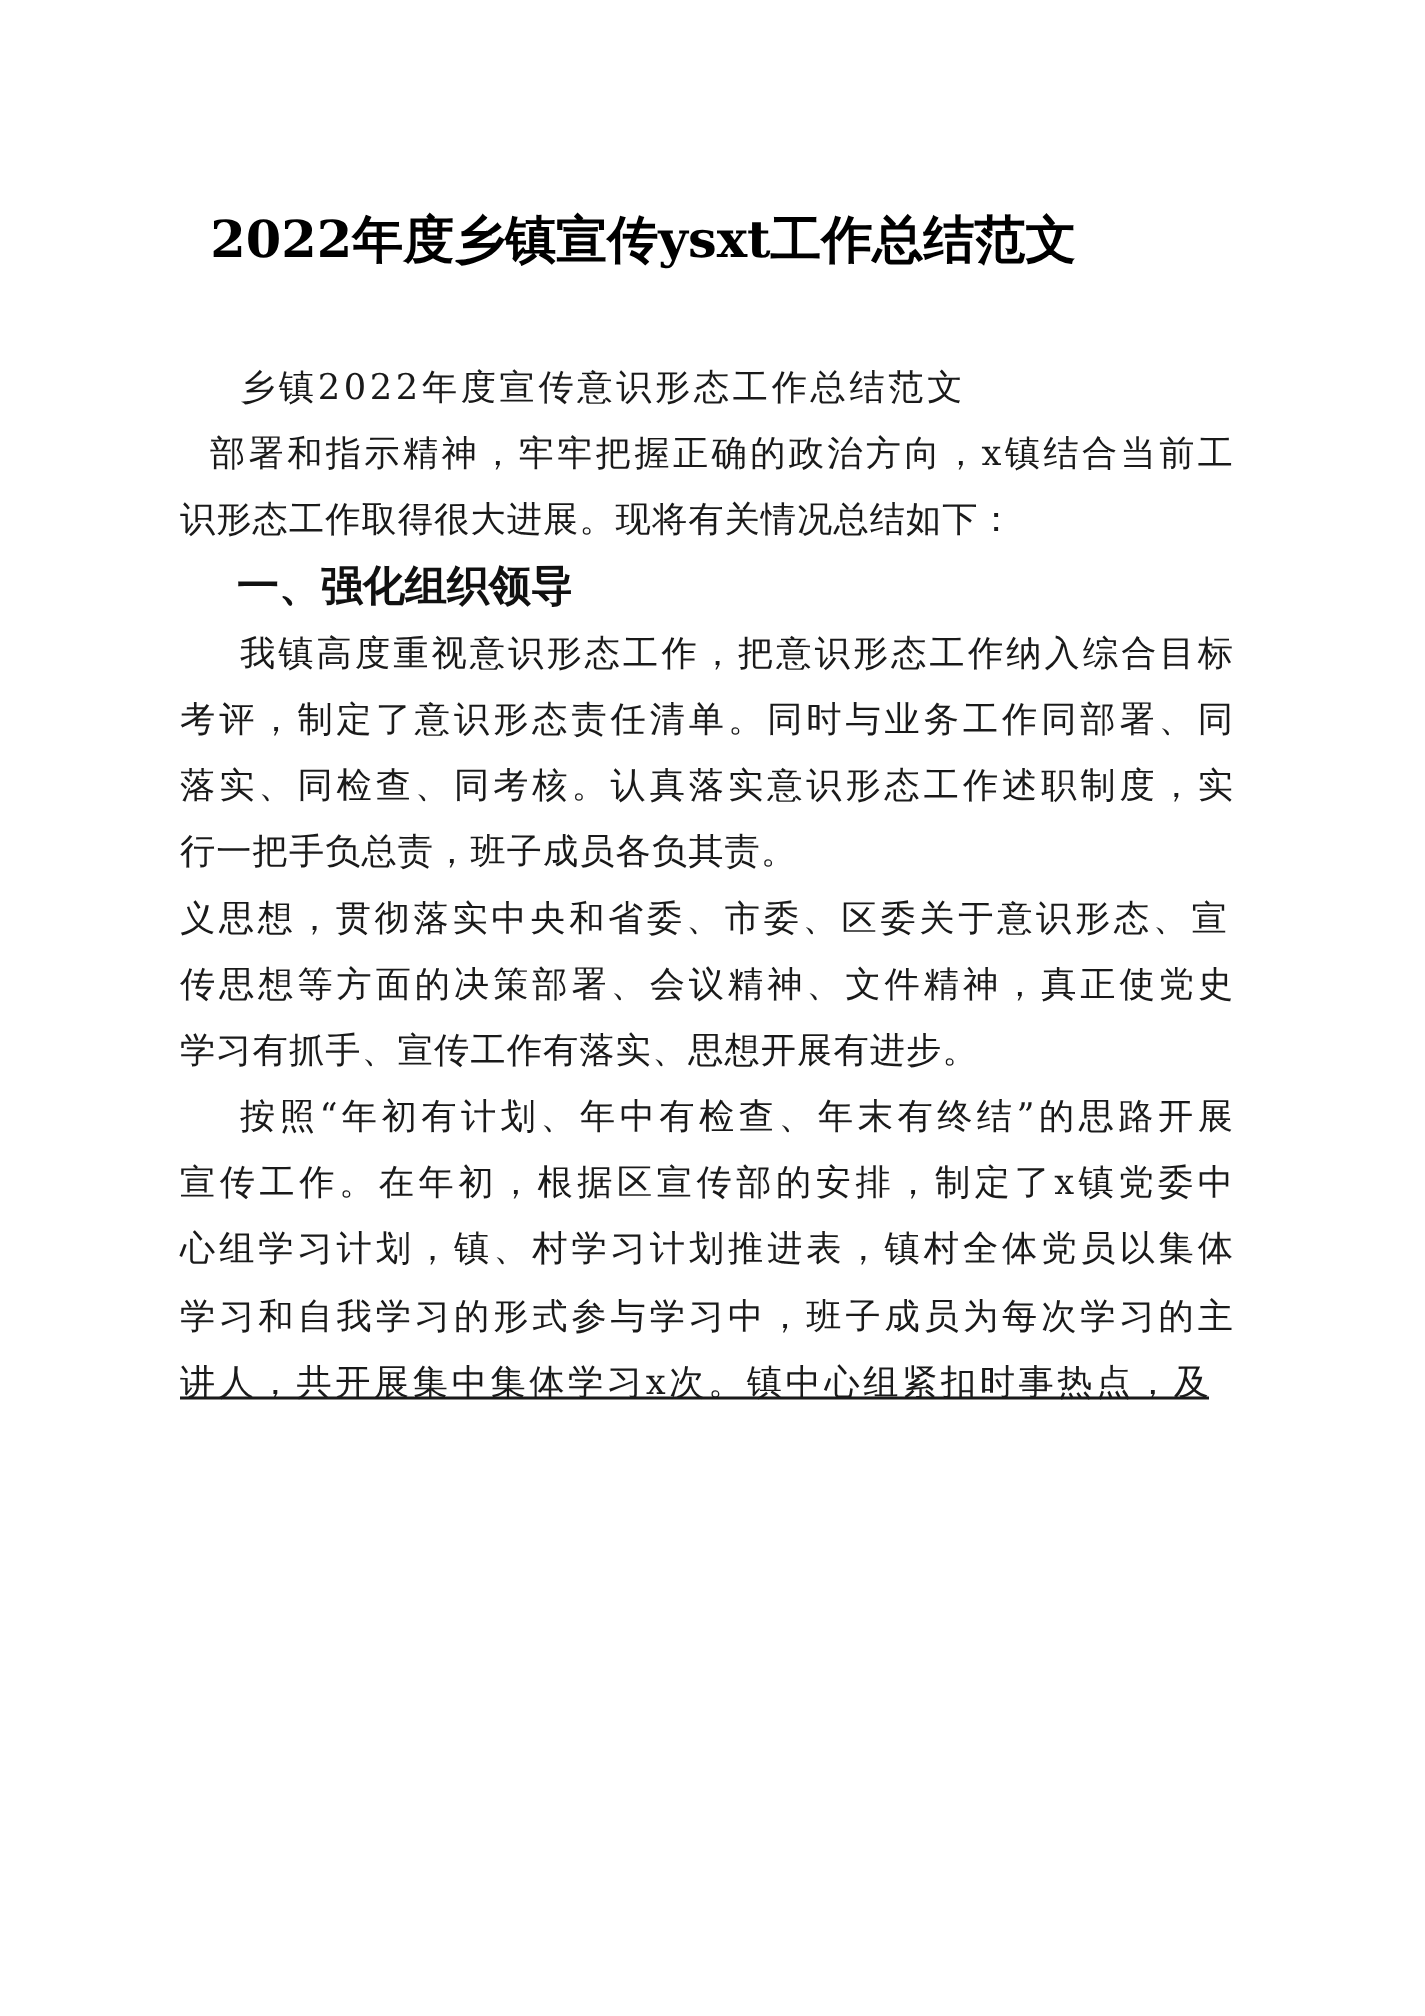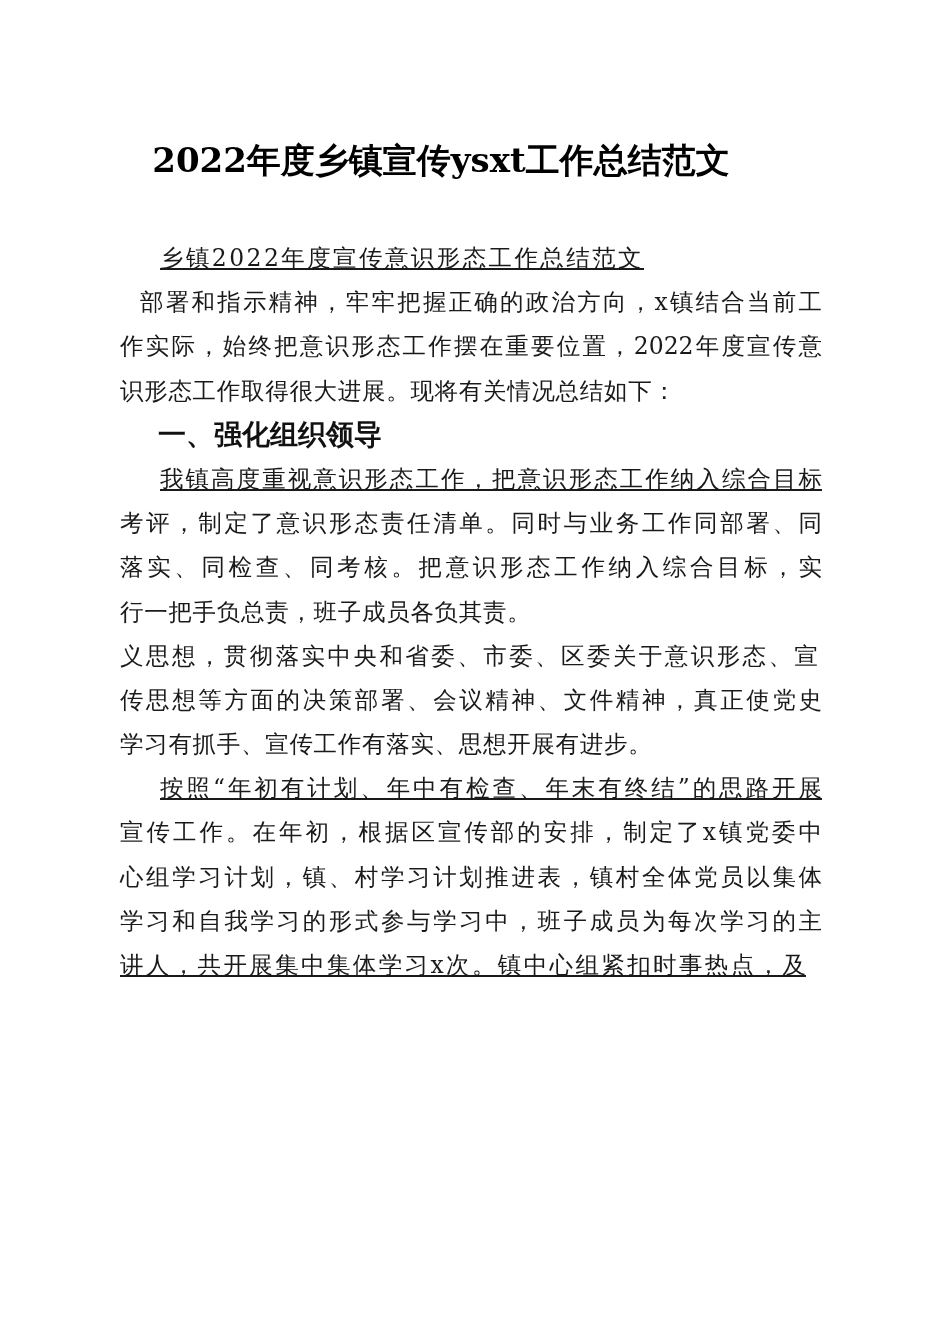--- a/index.html
+++ b/index.html
@@ -1,50 +1,49 @@
 <!DOCTYPE html>
 <html><head>
 <meta charset="utf-8">
 <style>
   html, body { margin: 0; padding: 0; background: #ffffff; }
   body { width: 950px; height: 1344px; position: relative; overflow: hidden; }
   .page { position: absolute; left: 0; top: 0; width: 950px; height: 1344px; background: #ffffff; }
   .title {
-    position: absolute; left: 12px; top: 136px; width: 858px; text-align: center;
+    position: absolute; left: 0; top: 136px; width: 858px; text-align: center;
     font-family: "DejaVu Serif", "Liberation Serif", serif; font-weight: bold;
     font-size: 34px; line-height: 48px; color: #000; letter-spacing: 0px;
   }
   .body { position: absolute; left: 120px; top: 236px; width: 702px; }
   .line {
     height: 44.2px; line-height: 44.2px; font-size: 23.5px; color: #1a1a1a;
     font-family: "DejaVu Serif", "Liberation Serif", serif;
     white-space: nowrap; text-align: justify; text-align-last: justify;
   }
   .line.last { text-align-last: left; }
-  .line.indent { padding-left: 40px; text-decoration: underline; }
+  .line.indent { padding-left: 40px; }
   .line.heading {
     font-family: "DejaVu Sans", "Liberation Sans", sans-serif; font-weight: bold;
     font-size: 28px; color: #111; text-align-last: left; padding-left: 38px;
   }
 </style>
 </head>
 <body>
 
 <div class="page">
   <div class="title">2022年度乡镇宣传ysxt工作总结范文</div>
 
   <div class="body">
     <div class="line indent last"><span style="letter-spacing: 2.40937px;">乡镇2022年度宣传意识形态工作总结范文</span></div>
     <div class="line"><span style="white-space: nowrap; letter-spacing: 0px; margin-right: 0px; margin-left: 20px;">部署和指示精神，牢牢把握正确的政治方向，x镇结合当前工</span></div>
-    <div class="line"><span style="white-space: nowrap; letter-spacing: 0px; margin-right: 0px;">作实际，始终把意识形态工作摆在重要位置，2022年度宣传意</span></div>
     <div class="line last"><span style="letter-spacing: 0.7px;">识形态工作取得很大进展。现将有关情况总结如下：</span></div>
     <div class="line heading">一、强化组织领导</div>
     <div class="line indent"><span style="white-space: nowrap; letter-spacing: 0px; margin-right: 0px;">我镇高度重视意识形态工作，把意识形态工作纳入综合目标</span></div>
     <div class="line"><span style="white-space: nowrap; letter-spacing: 0px; margin-right: 0px;">考评，制定了意识形态责任清单。同时与业务工作同部署、同</span></div>
-    <div class="line"><span style="white-space: nowrap; letter-spacing: 0px; margin-right: 0px;">落实、同检查、同考核。把意识形态工作纳入综合目标，实</span></div>
+    <div class="line"><span style="white-space: nowrap; letter-spacing: 0px; margin-right: 0px;">落实、同检查、同考核。认真落实意识形态工作述职制度，实</span></div>
     <div class="line last"><span style="letter-spacing: 0.7px;">行一把手负总责，班子成员各负其责。</span></div>
     <div class="line"><span style="white-space: nowrap; letter-spacing: 0px; margin-right: 4px;">义思想，贯彻落实中央和省委、市委、区委关于意识形态、宣</span></div>
     <div class="line"><span style="white-space: nowrap; letter-spacing: 0px; margin-right: 0px;">传思想等方面的决策部署、会议精神、文件精神，真正使党史</span></div>
     <div class="line last"><span style="letter-spacing: 0.7px;">学习有抓手、宣传工作有落实、思想开展有进步。</span></div>
     <div class="line indent"><span style="white-space: nowrap; letter-spacing: 0px; margin-right: 0px;">按照“年初有计划、年中有检查、年末有终结”的思路开展</span></div>
     <div class="line"><span style="white-space: nowrap; letter-spacing: 0px; margin-right: 0px;">宣传工作。在年初，根据区宣传部的安排，制定了x镇党委中</span></div>
     <div class="line"><span style="white-space: nowrap; letter-spacing: 0px; margin-right: 0px;">心组学习计划，镇、村学习计划推进表，镇村全体党员以集体</span></div>
     <div class="line"><span style="white-space: nowrap; letter-spacing: 0px; margin-right: 0px;">学习和自我学习的形式参与学习中，班子成员为每次学习的主</span></div>
     <div class="line"><span style="white-space: nowrap; letter-spacing: 0px; margin-right: 16px; text-decoration: underline;">讲人，共开展集中集体学习x次。镇中心组紧扣时事热点，及</span></div>
   </div>

